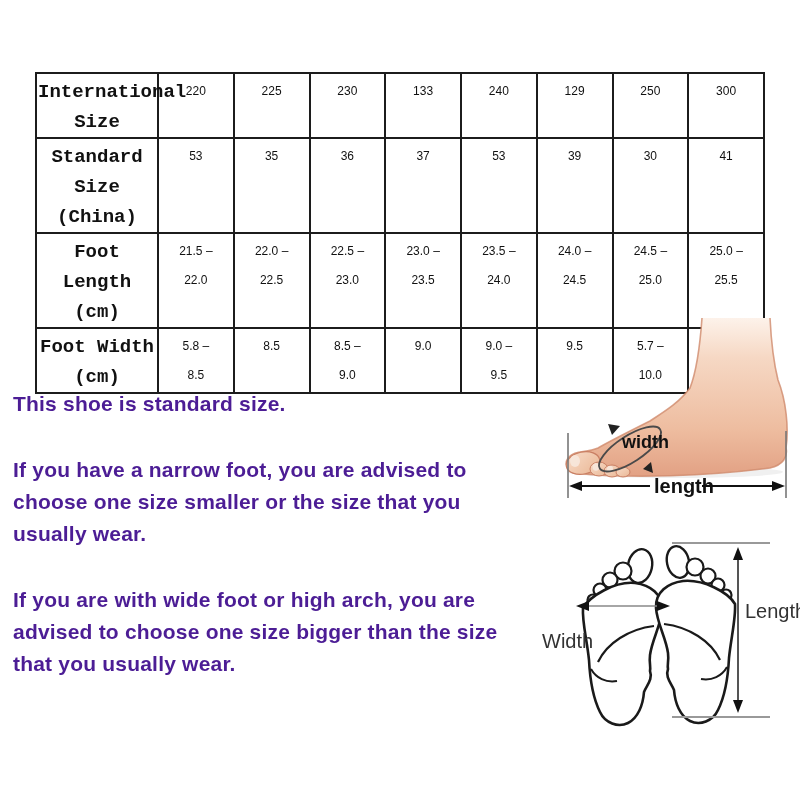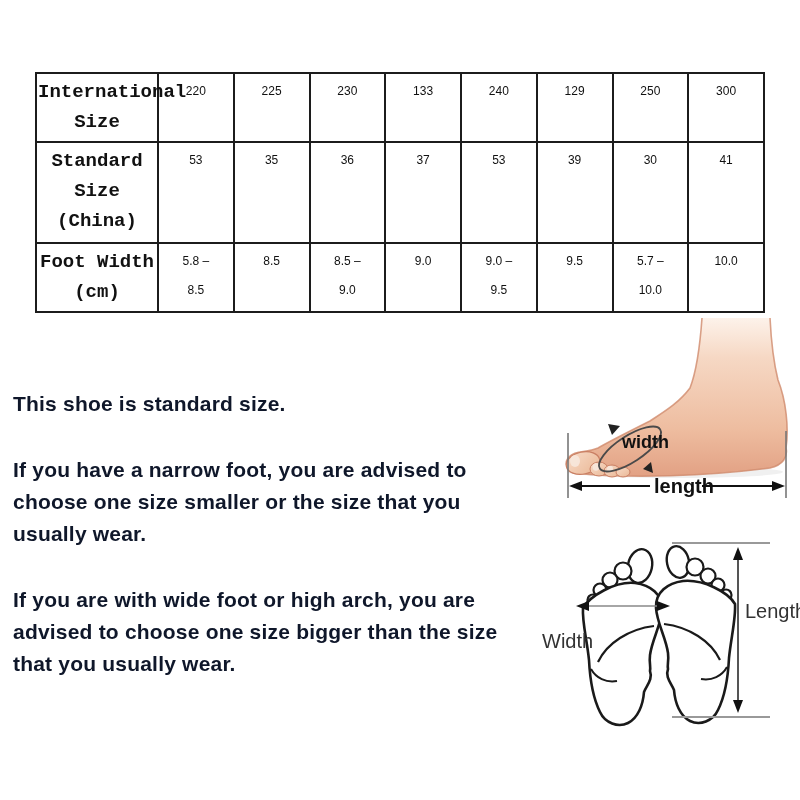--- a/index.html
+++ b/index.html
@@ -37,21 +37,21 @@
   .size-table col.c0{width:122px;}
   .size-table col.cn{width:75.75px;}
   .size-table tr{height:60px;}
 
   
   .notes{
     position:absolute;left:13px;top:388px;width:505px;
     font-family:"Liberation Sans",sans-serif;
     font-weight:bold;
     font-size:21px;line-height:32px;
-    color:#0f172a;
+    color:#4c1d95;
     letter-spacing:.2px;
   }
   .notes p{margin:0 0 34px 0;}
 
   
   .foot-photo{position:absolute;left:550px;top:318px;}
   .footprints{position:absolute;left:490px;top:520px;}
   svg text{font-family:"Liberation Sans",sans-serif;}
   .photo-label{font-weight:bold;fill:#111;}
   .print-label{fill:#333;}
@@ -90,20 +90,40 @@
       <td class="rowhead">Standard
 Size (China)</td>
       <td class="val">53</td>
       <td class="val">35</td>
       <td class="val">36</td>
       <td class="val">37</td>
       <td class="val">53</td>
       <td class="val">39</td>
       <td class="val">30</td>
       <td class="val">41</td>
+    </tr>
+    <tr>
+      <td class="rowhead">Foot Length
+(cm)</td>
+      <td class="val">21.5 –
+22.0</td>
+      <td class="val">22.0 –
+22.5</td>
+      <td class="val">22.5 –
+23.0</td>
+      <td class="val">23.0 –
+23.5</td>
+      <td class="val">23.5 –
+24.0</td>
+      <td class="val">24.0 –
+24.5</td>
+      <td class="val">24.5 –
+25.0</td>
+      <td class="val">25.0 –
+25.5</td>
     </tr>
     <tr>
       <td class="rowhead">Foot Width
 (cm)</td>
       <td class="val">5.8 –
 8.5</td>
       <td class="val">8.5</td>
       <td class="val">8.5 –
 9.0</td>
       <td class="val">9.0</td>

